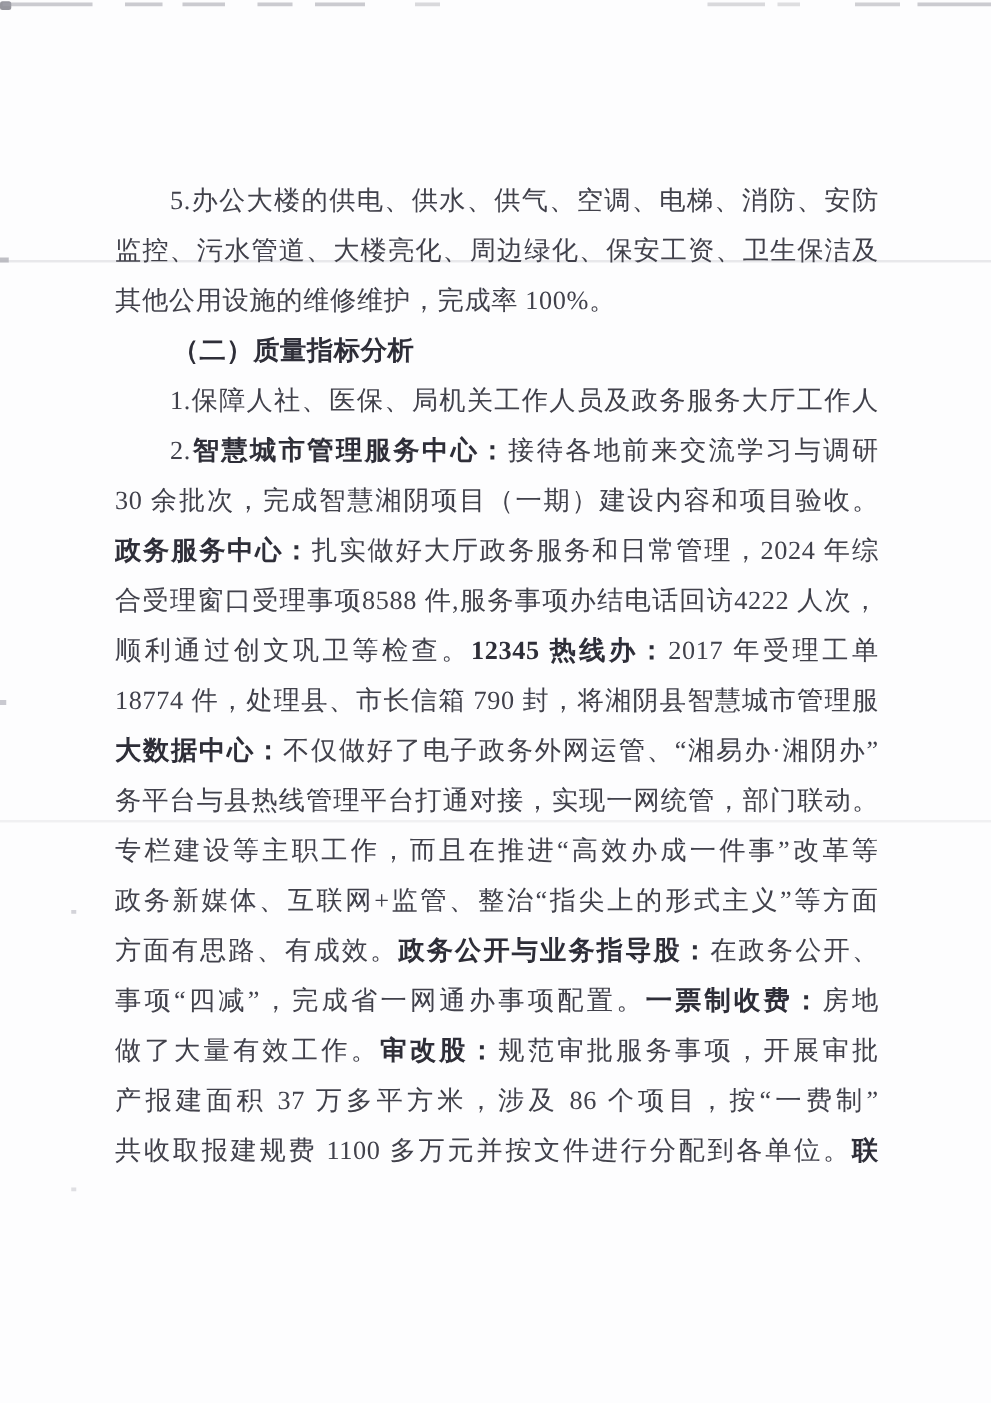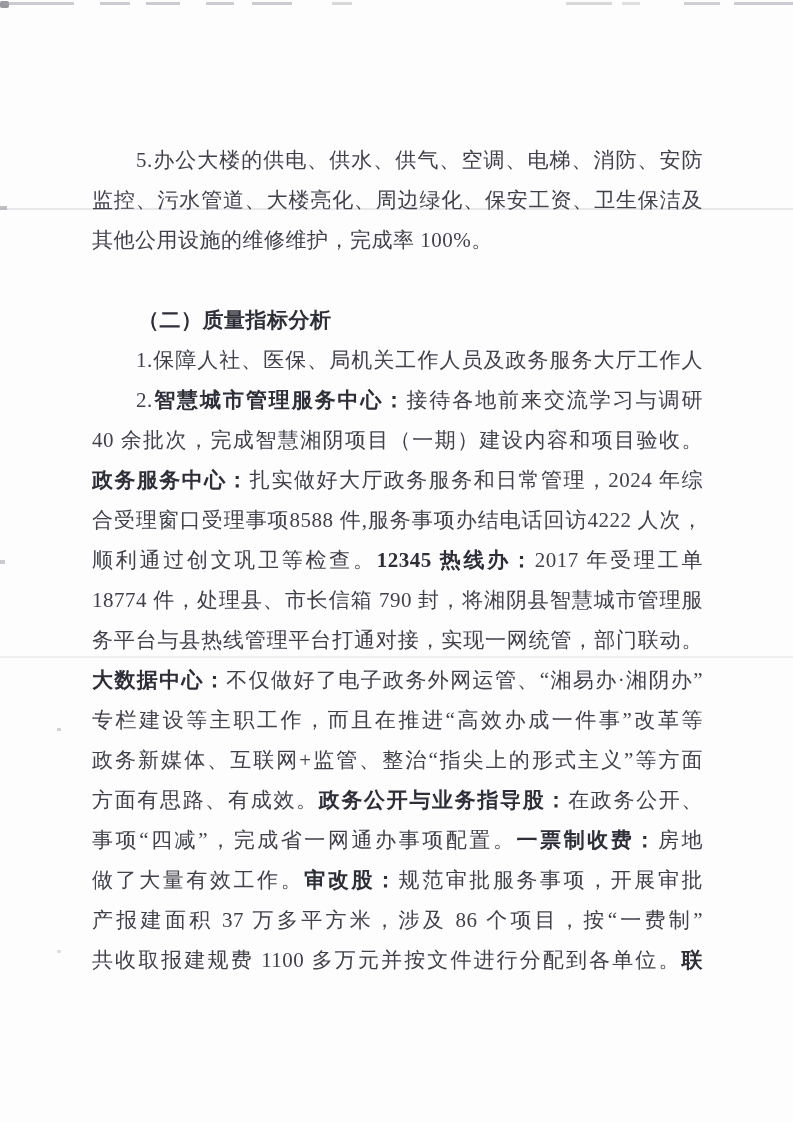--- a/index.html
+++ b/index.html
@@ -34,21 +34,20 @@
     white-space: normal;
     text-align: justify;
     text-align-last: justify;
     overflow: hidden;
   }
   .line.indent {
     text-indent: 44px;
   }
   .line.heading {
     text-indent: 46px;
-    margin-top: 40px;
   }
   .seg { font-weight: 400; }
   .seg.bold {
     font-weight: 700;
     color: #2e2e38;
   }
   
   .art { position: absolute; pointer-events: none; }
   .topdash { top: 2px; height: 3px; background: #a3a3a9; opacity: 0.55; }
   .d1 { left: 2px;   width: 72px; }
@@ -93,27 +92,27 @@
   <div class="art speck1"></div>
   <div class="art speck2"></div>
 
   <div class="textblock">
       <div class="line indent just"><span class="seg">5.办公大楼的供电、供水、供气、空调、电梯、消防、安防</span></div>
       <div class="line just"><span class="seg">监控、污水管道、大楼亮化、周边绿化、保安工资、卫生保洁及</span></div>
       <div class="line"><span class="seg">其他公用设施的维修维护，完成率 100%。</span></div>
       <div class="line indent heading"><span class="seg bold">（二）质量指标分析</span></div>
       <div class="line indent just"><span class="seg">1.保障人社、医保、局机关工作人员及政务服务大厅工作人</span></div>
       <div class="line indent just"><span class="seg">2.</span><span class="seg bold">智慧城市管理服务中心：</span><span class="seg">接待各地前来交流学习与调研</span></div>
-      <div class="line just"><span class="seg">40 余批次，完成智慧湘阴项目（一期）建设内容和项目验收。</span></div>
+      <div class="line just"><span class="seg">30 余批次，完成智慧湘阴项目（一期）建设内容和项目验收。</span></div>
       <div class="line just"><span class="seg bold">政务服务中心：</span><span class="seg">扎实做好大厅政务服务和日常管理，2024 年综</span></div>
       <div class="line just"><span class="seg">合受理窗口受理事项8588 件,服务事项办结电话回访4222 人次，</span></div>
       <div class="line just"><span class="seg">顺利通过创文巩卫等检查。</span><span class="seg bold">12345 热线办：</span><span class="seg">2017 年受理工单</span></div>
       <div class="line just"><span class="seg">18774 件，处理县、市长信箱 790 封，将湘阴县智慧城市管理服</span></div>
+      <div class="line just"><span class="seg bold">大数据中心：</span><span class="seg">不仅做好了电子政务外网运管、“湘易办·湘阴办”</span></div>
       <div class="line just"><span class="seg">务平台与县热线管理平台打通对接，实现一网统管，部门联动。</span></div>
-      <div class="line just"><span class="seg bold">大数据中心：</span><span class="seg">不仅做好了电子政务外网运管、“湘易办·湘阴办”</span></div>
       <div class="line just"><span class="seg">专栏建设等主职工作，而且在推进“高效办成一件事”改革等</span></div>
       <div class="line just"><span class="seg">政务新媒体、互联网+监管、整治“指尖上的形式主义”等方面</span></div>
       <div class="line just"><span class="seg">方面有思路、有成效。</span><span class="seg bold">政务公开与业务指导股：</span><span class="seg">在政务公开、</span></div>
       <div class="line just"><span class="seg">事项“四减”，完成省一网通办事项配置。</span><span class="seg bold">一票制收费：</span><span class="seg">房地</span></div>
       <div class="line just"><span class="seg">做了大量有效工作。</span><span class="seg bold">审改股：</span><span class="seg">规范审批服务事项，开展审批</span></div>
       <div class="line just"><span class="seg">产报建面积 37 万多平方米，涉及 86 个项目，按“一费制”</span></div>
       <div class="line just"><span class="seg">共收取报建规费 1100 多万元并按文件进行分配到各单位。</span><span class="seg bold">联</span></div>
     </div>
 
 </div>

